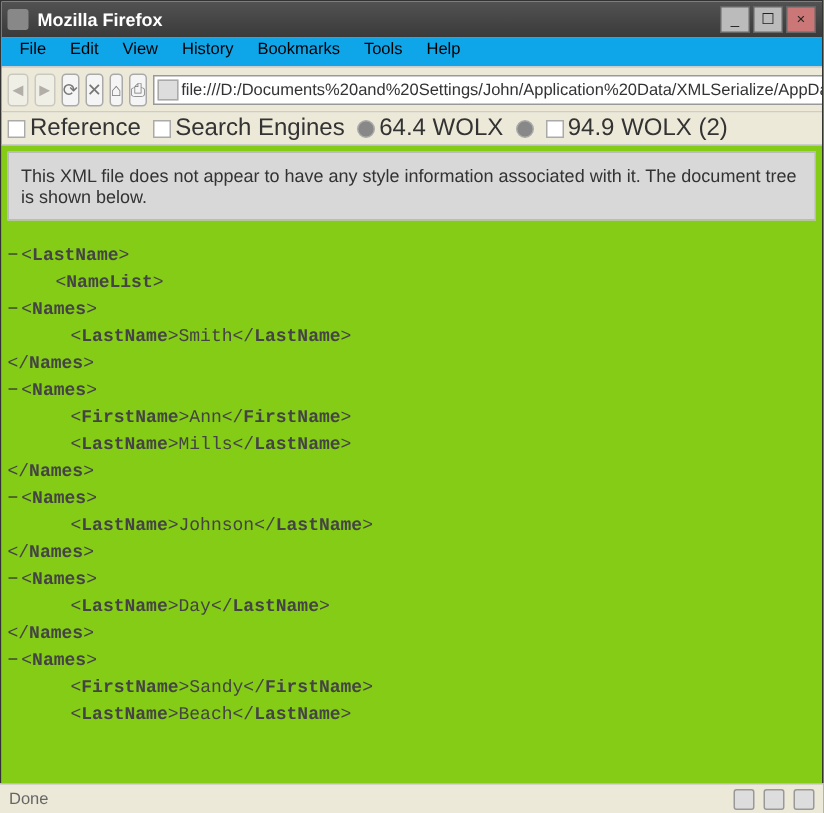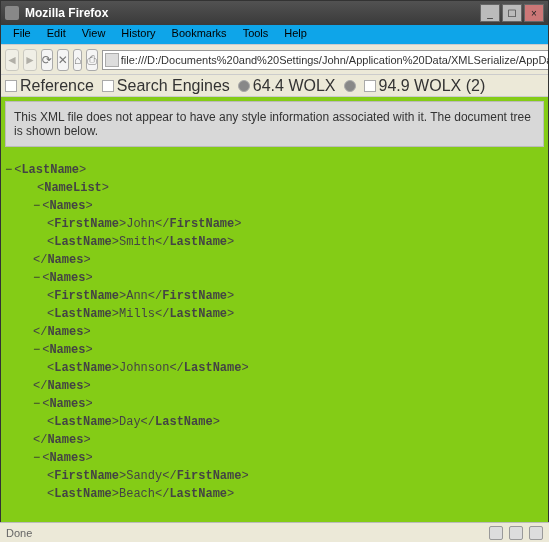--- a/index.html
+++ b/index.html
@@ -129,21 +129,21 @@
 .xml-tree {
   font-family: "Courier New", monospace;
   font-size: 12px;
   padding: 10px 4px;
   line-height: 1.5;
   color: #444;
 }
 .tag { font-weight: bold; }
 .twisty { color: #333; margin-right: 2px; }
 .ind1 { margin-left: 30px; }
-.ind2 { margin-left: 28px; }
+.ind2 { }
 .ind3 { margin-left: 42px; }
 .statusbar {
   position: absolute;
   bottom: 0; left: 0; right: 0;
   height: 20px;
   background: #ece9d8;
   border-top: 1px solid #bbb;
   display: flex;
   align-items: center;
   padding: 0 6px;
@@ -222,21 +222,20 @@
     <span>94.9 WOLX (2)</span>
   </div>
 </div>
 
 <div class="content">
   <div class="notice">This XML file does not appear to have any style information associated with it. The document tree is shown below.</div>
   <div class="xml-tree" id="xml-tree">
       <div class=""><span class="twisty">−</span>&lt;<span class="tag">LastName</span>&gt;</div>
       <div class="ind1"><span class="twisty"></span>&lt;<span class="tag">NameList</span>&gt;</div>
       <div class="ind2"><span class="twisty">−</span>&lt;<span class="tag">Names</span>&gt;</div>
-      <div class="ind3">&lt;<span class="tag">FirstName</span>&gt;John&lt;/<span class="tag">FirstName</span>&gt;</div>
       <div class="ind3">&lt;<span class="tag">LastName</span>&gt;Smith&lt;/<span class="tag">LastName</span>&gt;</div>
       <div class="ind2">&lt;/<span class="tag">Names</span>&gt;</div>
       <div class="ind2"><span class="twisty">−</span>&lt;<span class="tag">Names</span>&gt;</div>
       <div class="ind3">&lt;<span class="tag">FirstName</span>&gt;Ann&lt;/<span class="tag">FirstName</span>&gt;</div>
       <div class="ind3">&lt;<span class="tag">LastName</span>&gt;Mills&lt;/<span class="tag">LastName</span>&gt;</div>
       <div class="ind2">&lt;/<span class="tag">Names</span>&gt;</div>
       <div class="ind2"><span class="twisty">−</span>&lt;<span class="tag">Names</span>&gt;</div>
       <div class="ind3">&lt;<span class="tag">LastName</span>&gt;Johnson&lt;/<span class="tag">LastName</span>&gt;</div>
       <div class="ind2">&lt;/<span class="tag">Names</span>&gt;</div>
       <div class="ind2"><span class="twisty">−</span>&lt;<span class="tag">Names</span>&gt;</div>

